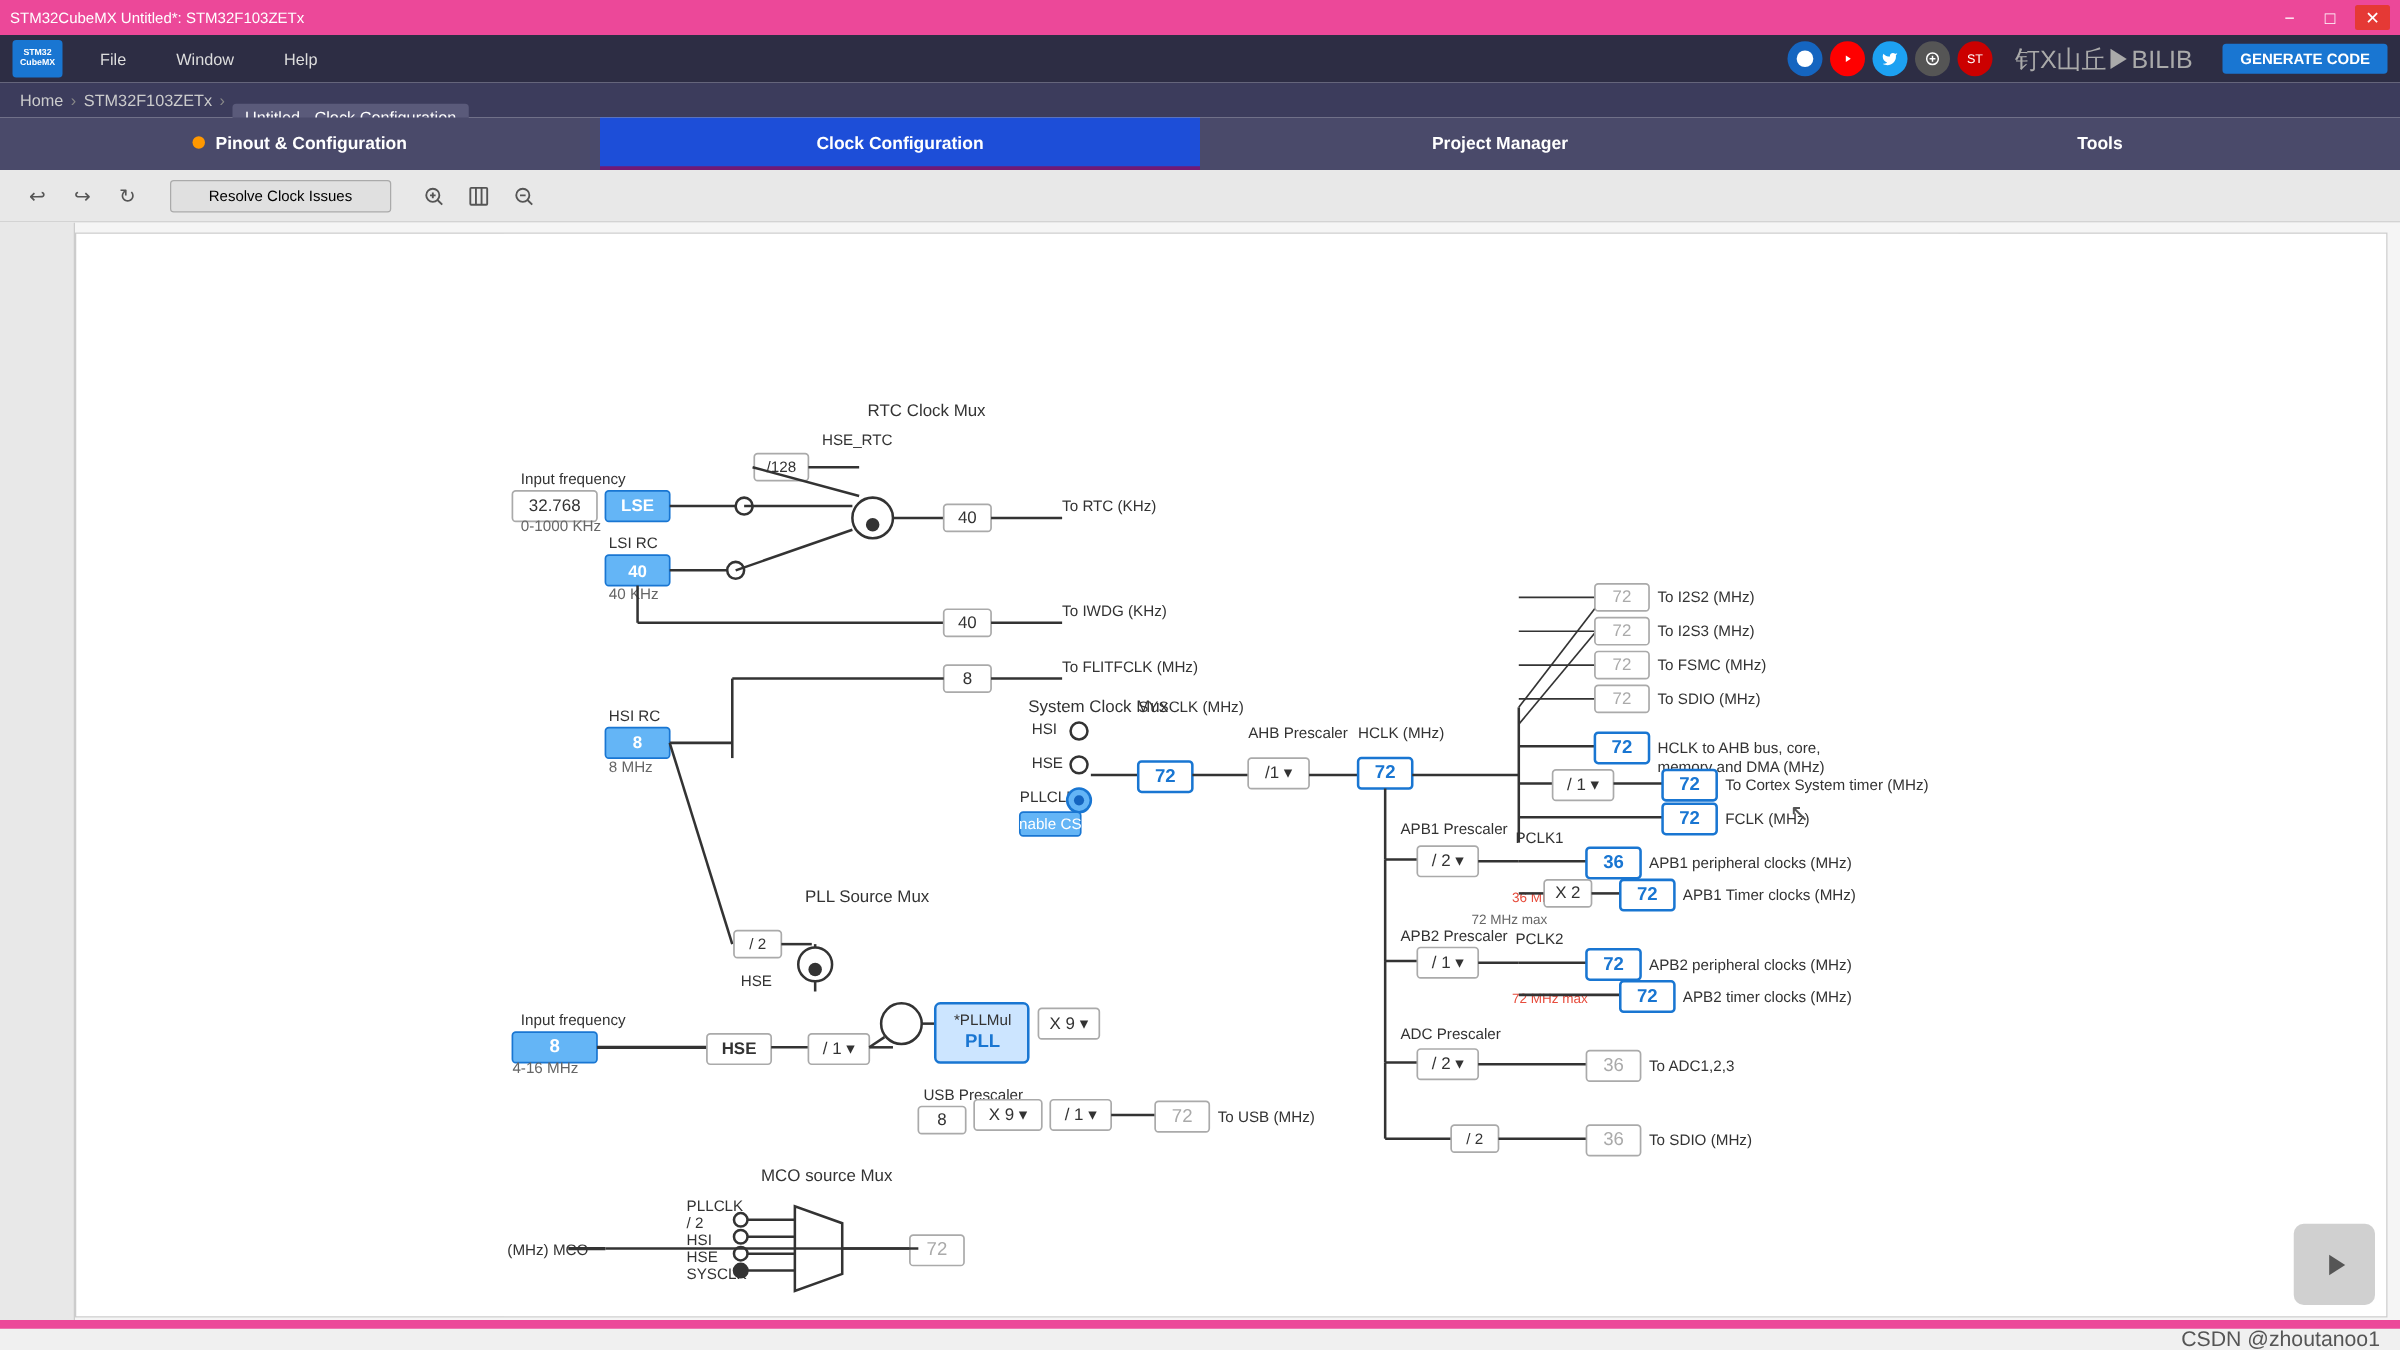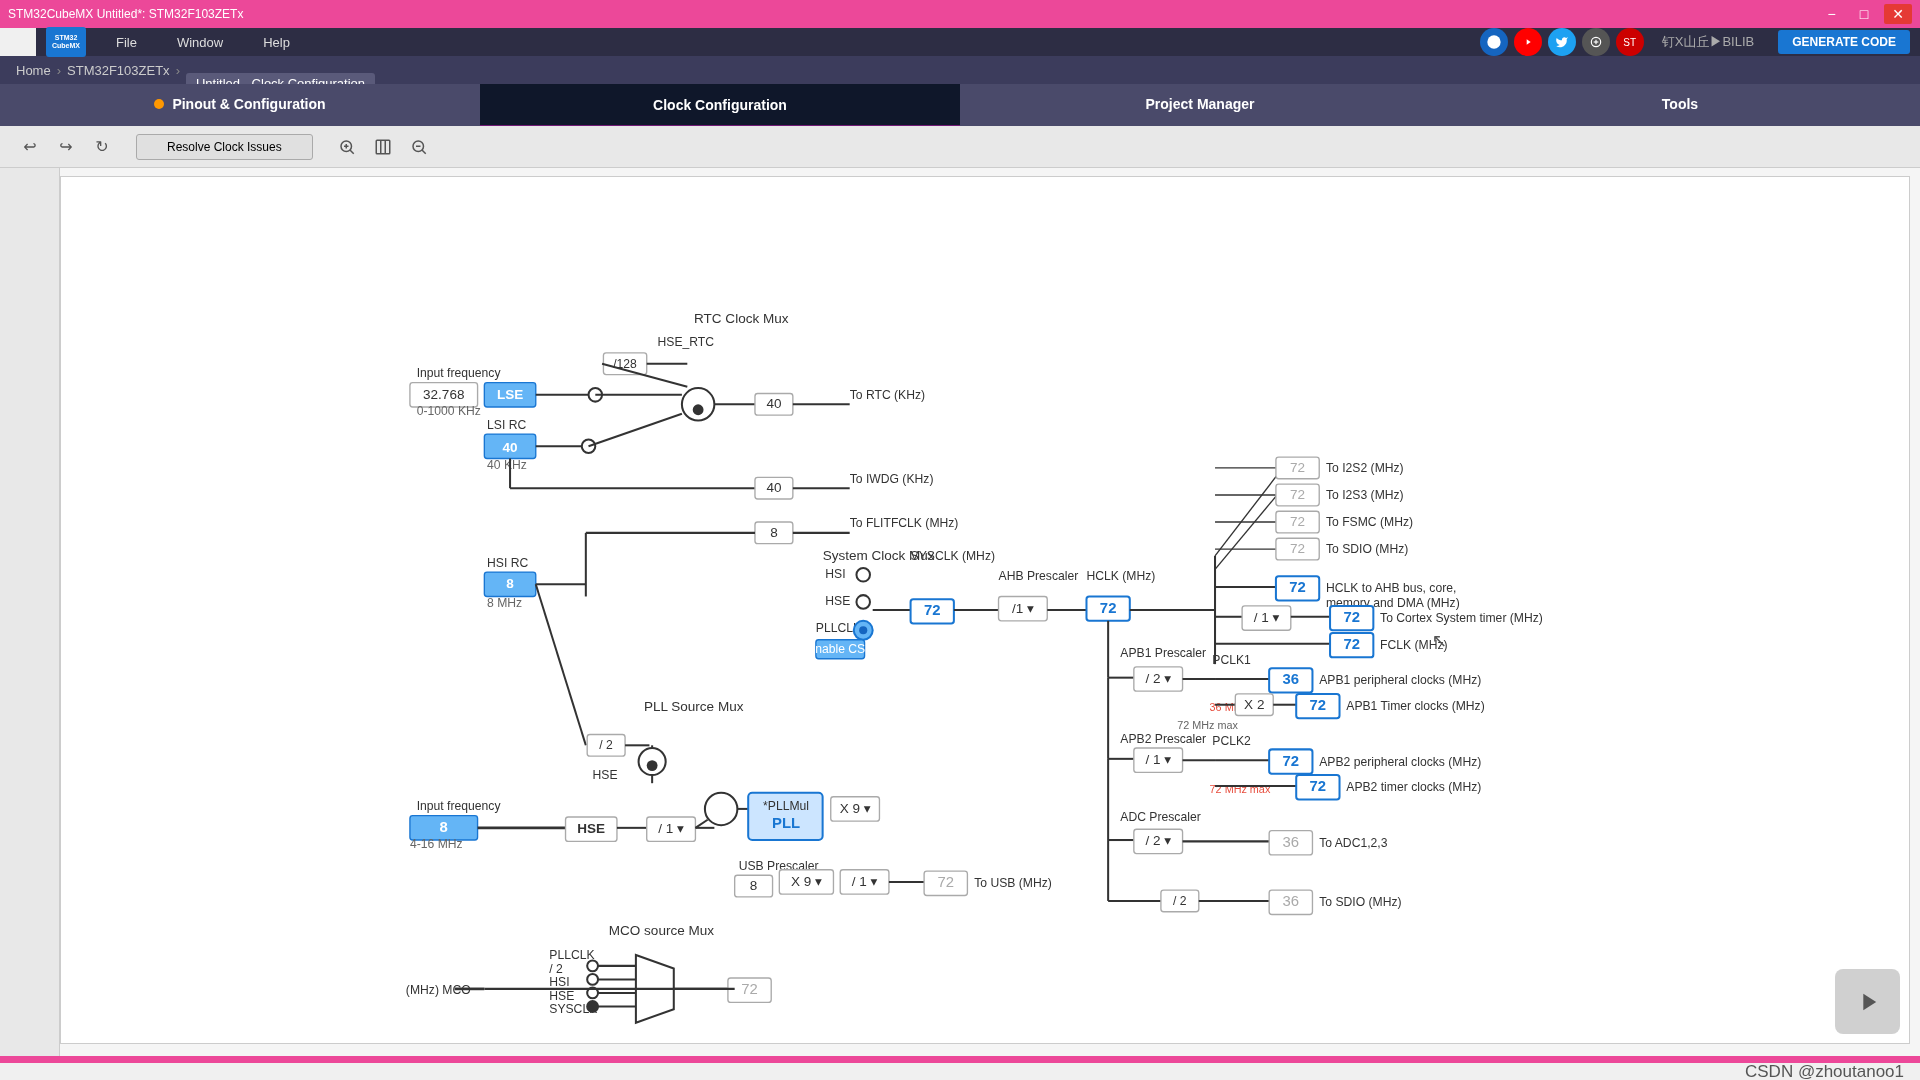--- a/index.html
+++ b/index.html
@@ -17,26 +17,25 @@
       justify-content: space-between;
     }
     #titlebar-title { display: flex; align-items: center; gap: 6px; }
     #titlebar-controls { display: flex; gap: 8px; }
     #titlebar-controls span { cursor: pointer; padding: 2px 8px; font-size: 14px; }
 
     
     #menubar {
       background: #2d2d44;
       color: white;
-      height: 28px;
+      height: 38px;
       display: flex;
       align-items: center;
       padding: 0 10px;
       gap: 20px;
-      margin-left: 36px;
     }
     .stm32-logo {
       width: 40px; height: 30px;
       background: #1976d2;
       display: flex; align-items: center; justify-content: center;
       color: white; font-size: 8px; font-weight: bold; border-radius: 3px;
     }
     .menu-item { color: #ddd; cursor: pointer; padding: 4px 10px; font-size: 13px; }
     #menubar-right { margin-left: auto; display: flex; align-items: center; gap: 8px; }
     .generate-btn {
@@ -70,21 +69,21 @@
       display: flex;
       align-items: center;
       justify-content: center;
       font-size: 14px;
       font-weight: bold;
       cursor: pointer;
       border-bottom: 3px solid transparent;
     }
     .navtab-pinout { background: #4a4a6a; color: white; }
     .navtab-pinout .dot { width: 10px; height: 10px; background: #ff9800; border-radius: 50%; margin-right: 8px; }
-    .navtab-clock { background: #0f172a; color: white; border-bottom: 1px solid #701a75; }
+    .navtab-clock { background: #1d4ed8; color: white; border-bottom: 3px solid #701a75; }
     .navtab-project { background: #4a4a6a; color: white; }
     .navtab-tools { background: #4a4a6a; color: white; }
 
     
     #toolbar {
       background: #e8e8e8;
       height: 42px;
       display: flex;
       align-items: center;
       padding: 0 16px;
@@ -189,21 +188,21 @@
             <circle cx="12" cy="12" r="8" fill="none" stroke="white" stroke-width="2"></circle>
             <line x1="12" y1="8" x2="12" y2="16" stroke="white" stroke-width="2"></line>
             <line x1="8" y1="12" x2="16" y2="12" stroke="white" stroke-width="2"></line>
           </svg>
       </div>
       <div class="social-icon" style="background:#c00;">
         <span style="color:white;font-weight:normal;font-size:10px;">ST</span>
       </div>
     </div>
 
-    <div style="color:#aaa;font-size:13px;margin-right:16px;">钉X山丘▶BILIB</div>
+    <div style="color:#aaa;font-size:20px;margin-right:16px;">钉X山丘▶BILIB</div>
     <button class="generate-btn">GENERATE CODE</button>
   </div>
 </div>
 
 <div id="breadcrumb">
   <span class="breadcrumb-item">Home</span>
   <span class="breadcrumb-sep">›</span>
   <span class="breadcrumb-item">STM32F103ZETx</span>
   <span class="breadcrumb-sep">›</span>
   <span class="breadcrumb-active">Untitled - Clock Configuration</span>

